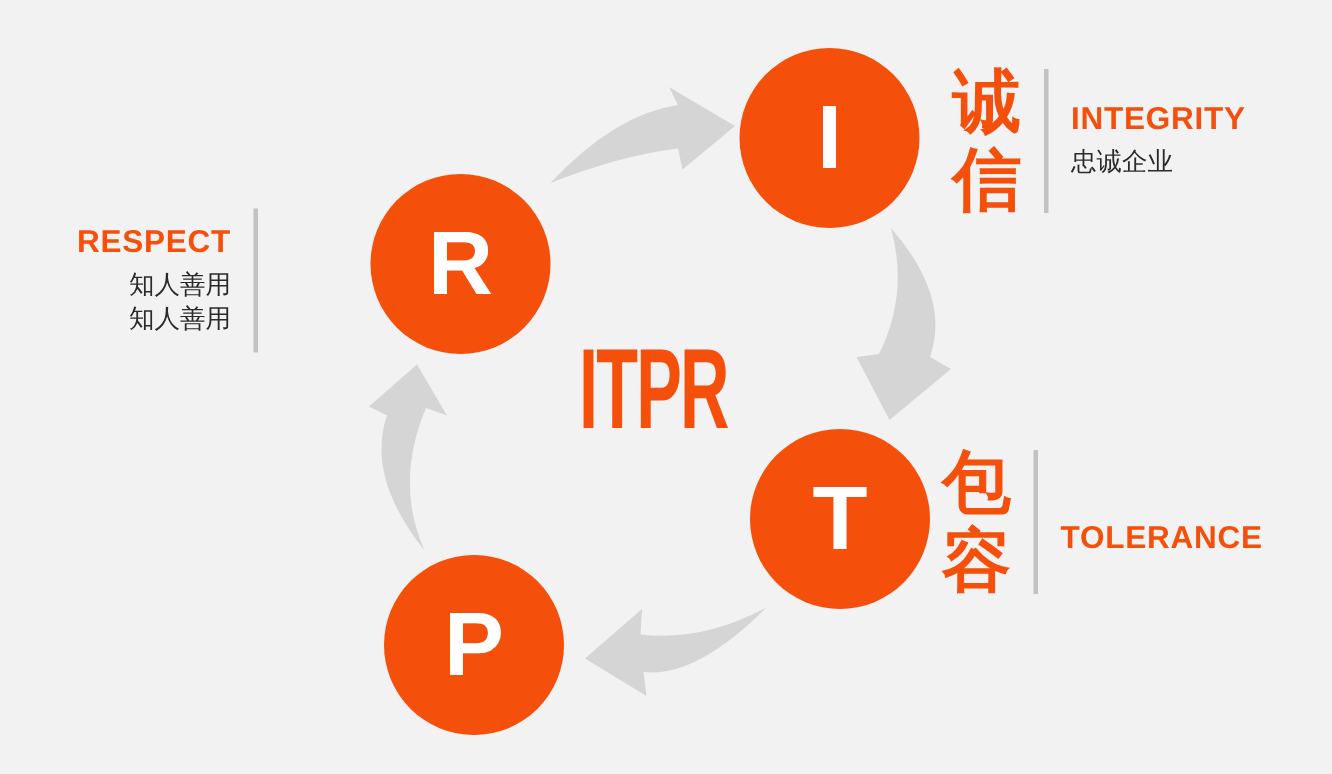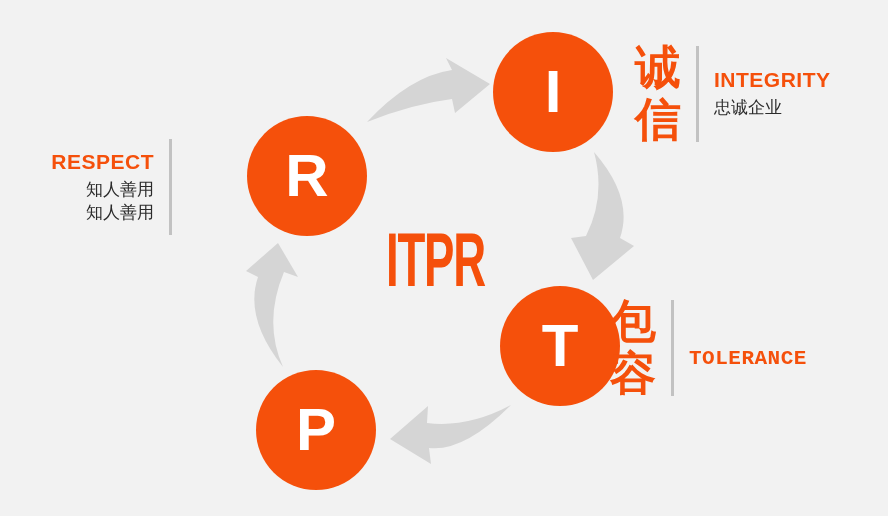--- a/index.html
+++ b/index.html
@@ -21,21 +21,21 @@
   .group{position:absolute;display:flex;align-items:center;column-gap:15px;}
   .vline{width:3px;height:96px;background:#c2c2c2;flex:0 0 auto;}
   .cn{
     font-size:46px;font-weight:bold;color:#f5500b;width:1em;line-height:1.12;
     word-break:break-all;text-align:center;flex:0 0 auto;
   }
   .tcol{display:flex;flex-direction:column;justify-content:center;}
   .tcol.ralign{align-items:flex-end;text-align:right;min-width:112px;}
   .en{font-size:21px;font-weight:800;color:#f5500b;letter-spacing:0.5px;line-height:1.15;}
   .en.top{margin-bottom:5px;}
-  .en.bottom{margin-top:23px;font-family:Liberation Mono, monospace;}
+  .en.bottom{margin-top:23px;}
   .desc{font-size:17px;font-weight:400;color:#2b2b2b;line-height:1.3;white-space:nowrap;}
 </style>
 </head>
 <body>
 
 <div class="stage">
 
   <svg class="arrows" width="888" height="516" viewBox="0 0 888 516">
     <path d="M367,122 Q410,76 452,70 L446,58 L490,84 L455,113 L452,99 Q412,104 367,122 Z" fill="#d5d5d5"></path>
     <path d="M594,152 Q634,198 620,238 L634,246 L593,280 L571,238 L586,236 Q606,196 594,152 Z" fill="#d5d5d5"></path>
@@ -60,21 +60,21 @@
 
   <div class="group" style="left:635px;top:42px;">
     <div class="cn">诚信</div>
     <div class="vline"></div>
     <div class="tcol">
       <div class="en top">INTEGRITY</div>
       <div class="desc">忠诚企业</div>
     </div>
   </div>
 
-  <div class="group" style="left:610px;top:296px;">
+  <div class="group" style="left:628px;top:296px;">
     <div class="cn">包容</div>
     <div class="vline"></div>
     <div class="tcol">
       <div class="en bottom">TOLERANCE</div>
     </div>
   </div>
 
 
   <div class="group" style="left:42px;top:121px;margin-top:18px;">
     <div class="tcol ralign">

